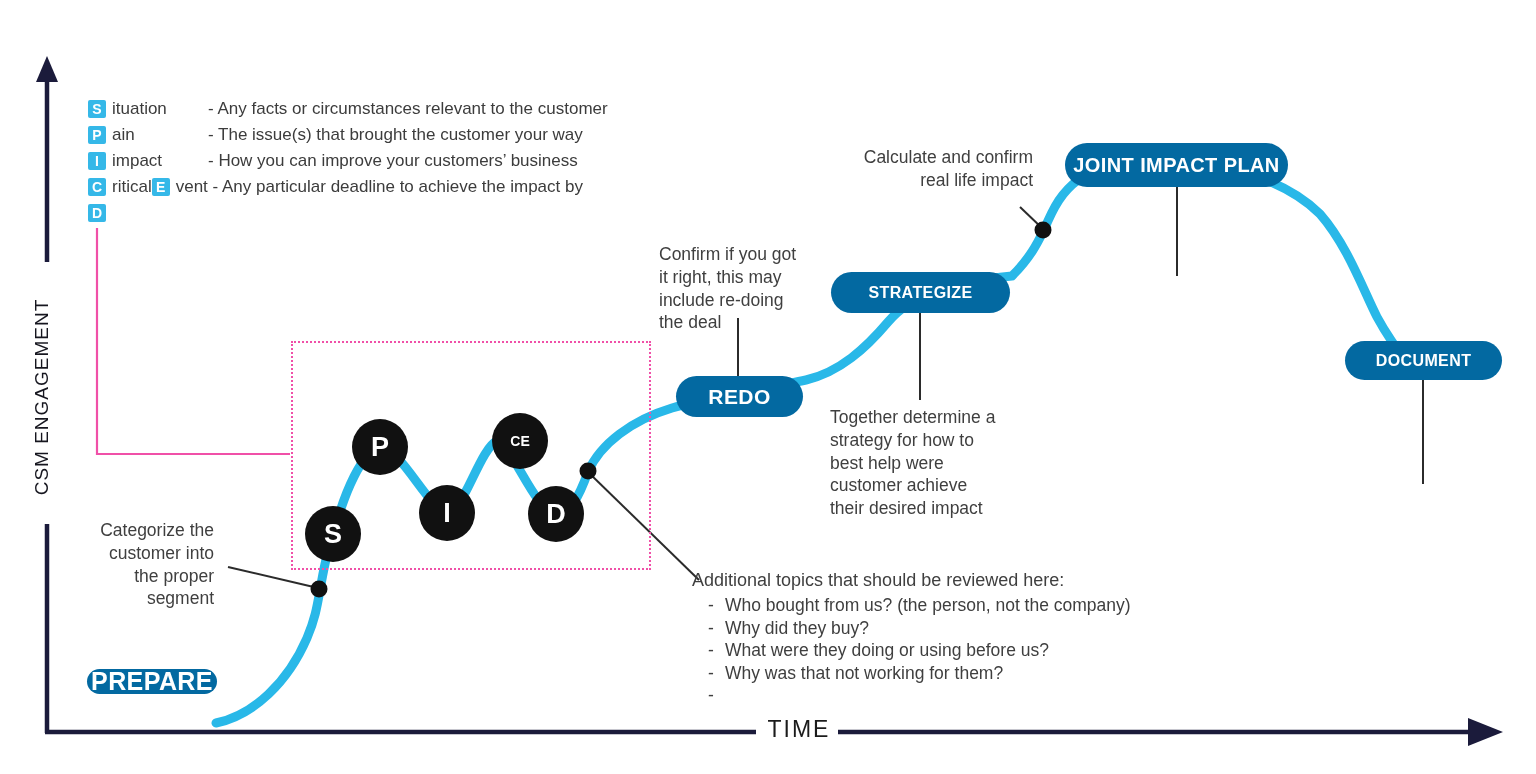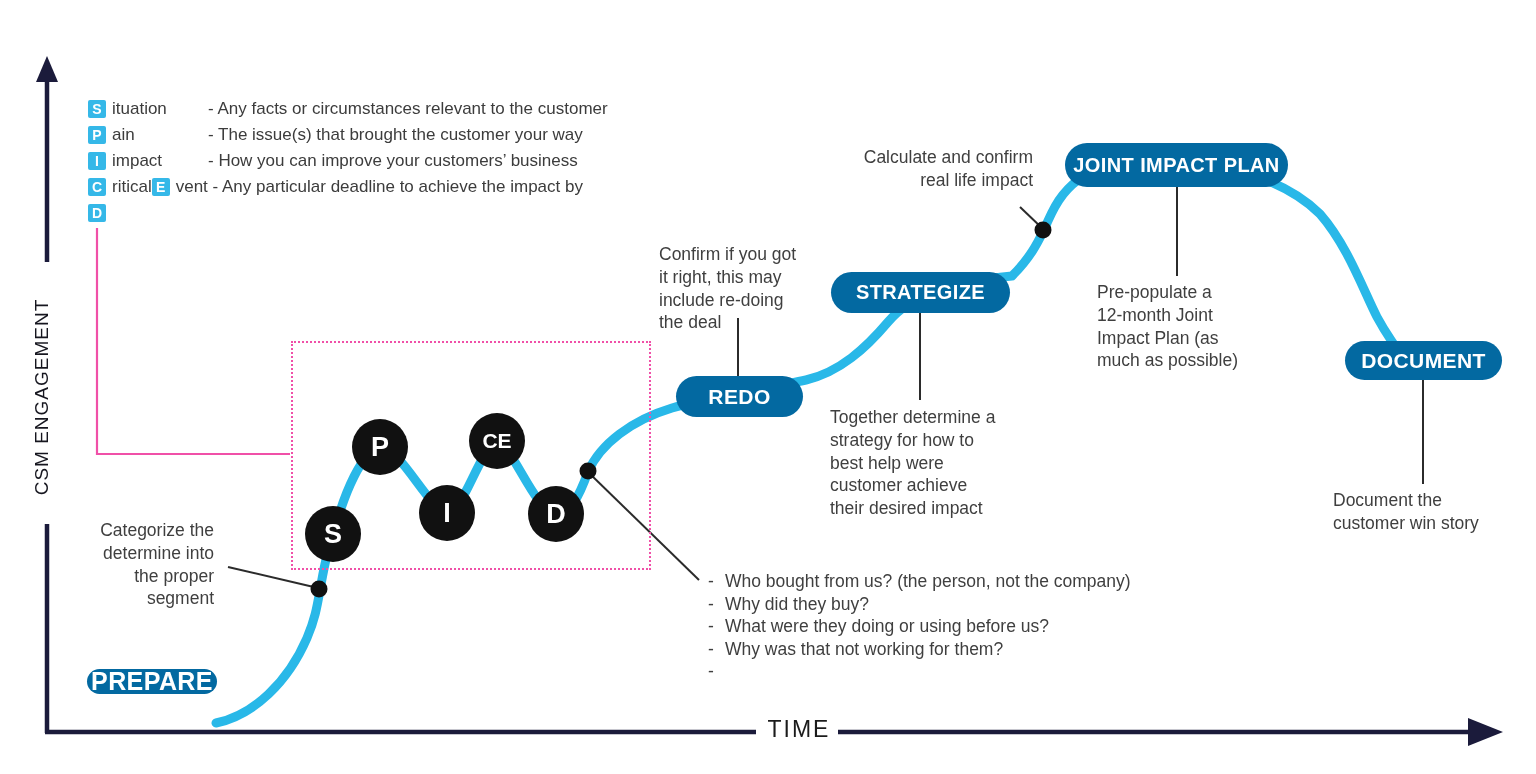--- a/index.html
+++ b/index.html
@@ -42,33 +42,33 @@
   }
 
   
   .pill{
     position:absolute;background:#0369a1;color:#ffffff;border-radius:22px;
     display:flex;align-items:center;justify-content:center;
     font-weight:bold;letter-spacing:0.4px;box-sizing:border-box;
   }
   .pill-prepare{left:87px;top:669px;width:130px;height:25px;font-size:25px;}
   .pill-redo{left:676px;top:376px;width:127px;height:41px;font-size:21px;}
-  .pill-strategize{left:831px;top:272px;width:179px;height:41px;font-size:20px;}
+  .pill-strategize{left:831px;top:272px;width:179px;height:41px;font-size:16px;}
   .pill-jip{left:1065px;top:143px;width:223px;height:44px;font-size:20px;}
-  .pill-document{left:1345px;top:341px;width:157px;height:39px;font-size:21px;}
+  .pill-document{left:1345px;top:341px;width:157px;height:39px;font-size:16px;}
 
   
   .node{
     position:absolute;width:56px;height:56px;border-radius:50%;background:#111111;color:#ffffff;
     display:flex;align-items:center;justify-content:center;font-weight:bold;font-size:27px;
   }
   .node-s{left:305px;top:506px;}
   .node-p{left:352px;top:419px;}
   .node-i{left:419px;top:485px;}
-  .node-ce{left:469px;top:413px;font-size:21px;}
+  .node-ce{left:492px;top:413px;font-size:14px;}
   .node-d{left:528px;top:486px;}
 
   
   .ann{position:absolute;color:#3f3f3f;font-size:17.5px;line-height:1.3;white-space:pre-line;}
   .ann-categorize{left:88px;top:519px;width:126px;text-align:right;}
   .ann-confirm{left:659px;top:243px;width:165px;}
   .ann-calculate{left:843px;top:146px;width:190px;text-align:right;}
   .ann-prepopulate{left:1097px;top:281px;width:185px;}
   .ann-together{left:830px;top:406px;width:205px;}
   .ann-winstory{left:1333px;top:489px;width:175px;}
@@ -165,42 +165,37 @@
   <div class="node node-ce">CE</div>
   <div class="node node-d">D</div>
 
   <div class="pill pill-prepare">PREPARE</div>
   <div class="pill pill-redo">REDO</div>
   <div class="pill pill-strategize">STRATEGIZE</div>
   <div class="pill pill-jip">JOINT IMPACT PLAN</div>
   <div class="pill pill-document">DOCUMENT</div>
 
   <div class="ann ann-categorize">Categorize the
-determine into
+customer into
 the proper
 segment</div>
   <div class="ann ann-confirm">Confirm if you got
 it right, this may
 include re-doing
 the deal</div>
   <div class="ann ann-calculate">Calculate and confirm
 real life impact</div>
-  <div class="ann ann-prepopulate">Pre-populate a
-12-month Joint
-Impact Plan (as
-much as possible)</div>
   <div class="ann ann-together">Together determine a
 strategy for how to
 best help were
 customer achieve
 their desired impact</div>
-  <div class="ann ann-winstory">Document the
-customer win story</div>
 
   <div class="topics">
+    <div class="topics-heading">Additional topics that should be reviewed here:</div>
     <div class="topic-row">
       <span class="topic-dash">-</span>
       <span>Who bought from us? (the person, not the company)</span>
     </div>
     <div class="topic-row">
       <span class="topic-dash">-</span>
       <span>Why did they buy?</span>
     </div>
     <div class="topic-row">
       <span class="topic-dash">-</span>

